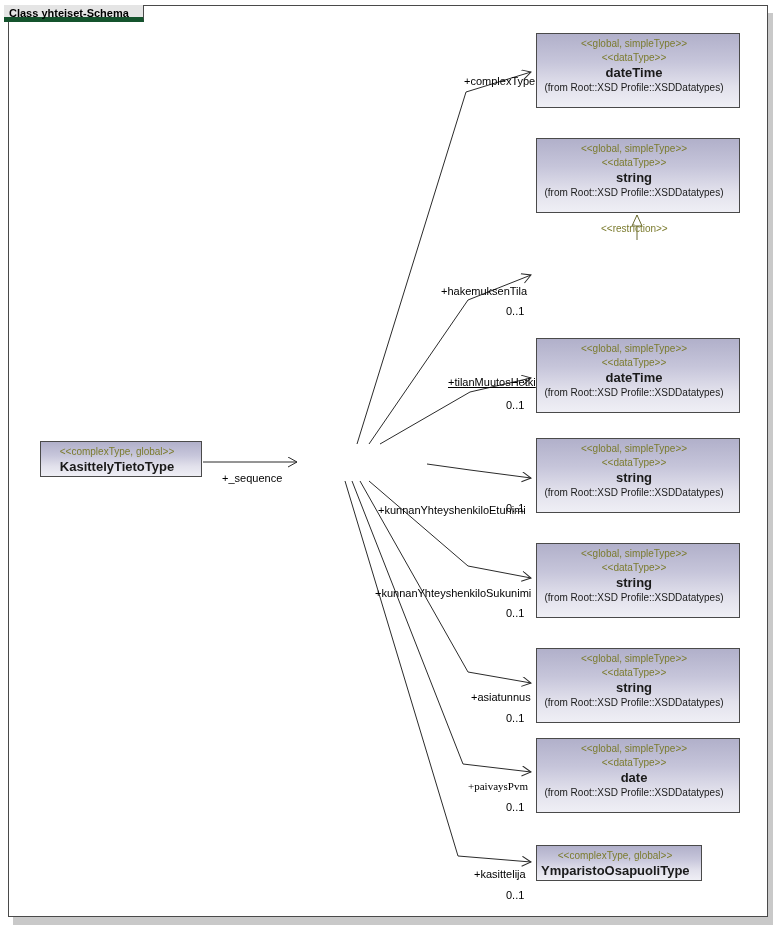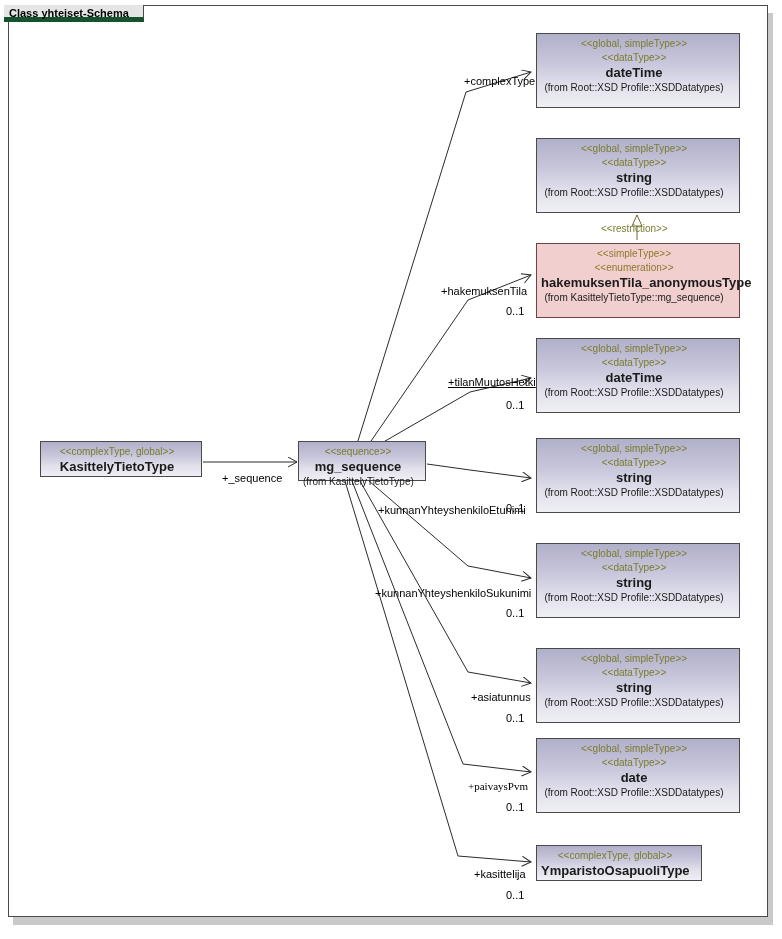--- a/index.html
+++ b/index.html
@@ -165,46 +165,35 @@
 
       <path d="M637,240 L637,215" stroke="#6b6b33" marker-end="url(#tri)"></path>
     </g>
   </svg>
 
   <div class="cls" style="left:40px; top:441px; width:162px; height:36px;">
     <div class="stereo">&lt;&lt;complexType, global&gt;&gt;</div>
     <div class="cname">KasittelyTietoType</div>
   </div>
 
-  <div class="cls" style="left:298px; top:441px; width:128px; height:40px;">
-    <div class="stereo">&lt;&lt;sequence&gt;&gt;</div>
-    <div class="cname">mg_sequence</div>
-    <div class="cfrom">(from KasittelyTietoType)</div>
-  </div>
 
   <div class="cls" style="left:536px; top:33px; width:204px; height:75px;">
     <div class="stereo">&lt;&lt;global, simpleType&gt;&gt;</div>
     <div class="stereo">&lt;&lt;dataType&gt;&gt;</div>
     <div class="cname">dateTime</div>
     <div class="cfrom">(from Root::XSD Profile::XSDDatatypes)</div>
   </div>
 
   <div class="cls" style="left:536px; top:138px; width:204px; height:75px;">
     <div class="stereo">&lt;&lt;global, simpleType&gt;&gt;</div>
     <div class="stereo">&lt;&lt;dataType&gt;&gt;</div>
     <div class="cname">string</div>
     <div class="cfrom">(from Root::XSD Profile::XSDDatatypes)</div>
   </div>
 
-  <div class="cls pink" style="left:536px; top:243px; width:204px; height:75px;">
-    <div class="stereo">&lt;&lt;simpleType&gt;&gt;</div>
-    <div class="stereo">&lt;&lt;enumeration&gt;&gt;</div>
-    <div class="cname">hakemuksenTila_anonymousType</div>
-    <div class="cfrom">(from KasittelyTietoType::mg_sequence)</div>
-  </div>
 
   <div class="cls" style="left:536px; top:338px; width:204px; height:75px;">
     <div class="stereo">&lt;&lt;global, simpleType&gt;&gt;</div>
     <div class="stereo">&lt;&lt;dataType&gt;&gt;</div>
     <div class="cname">dateTime</div>
     <div class="cfrom">(from Root::XSD Profile::XSDDatatypes)</div>
   </div>
 
   <div class="cls" style="left:536px; top:438px; width:204px; height:75px;">
     <div class="stereo">&lt;&lt;global, simpleType&gt;&gt;</div>

